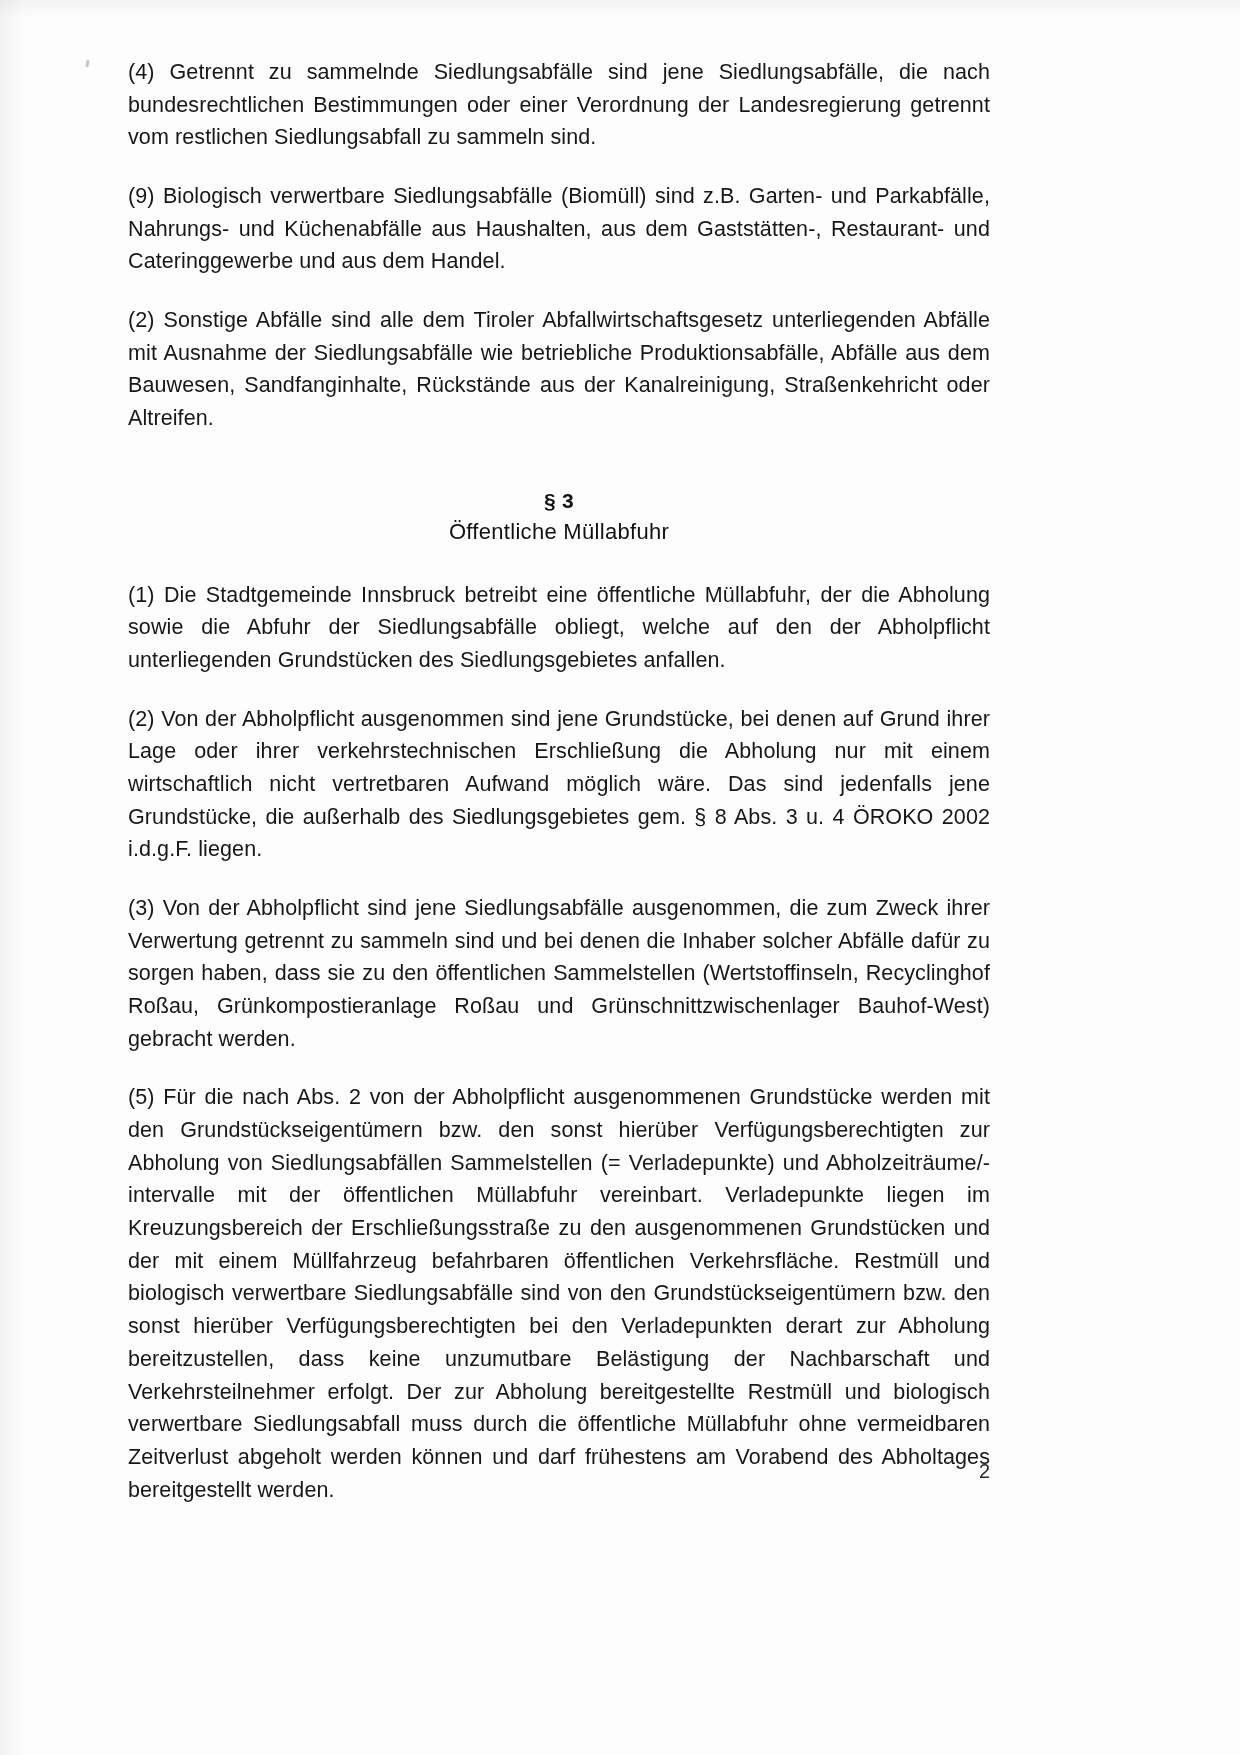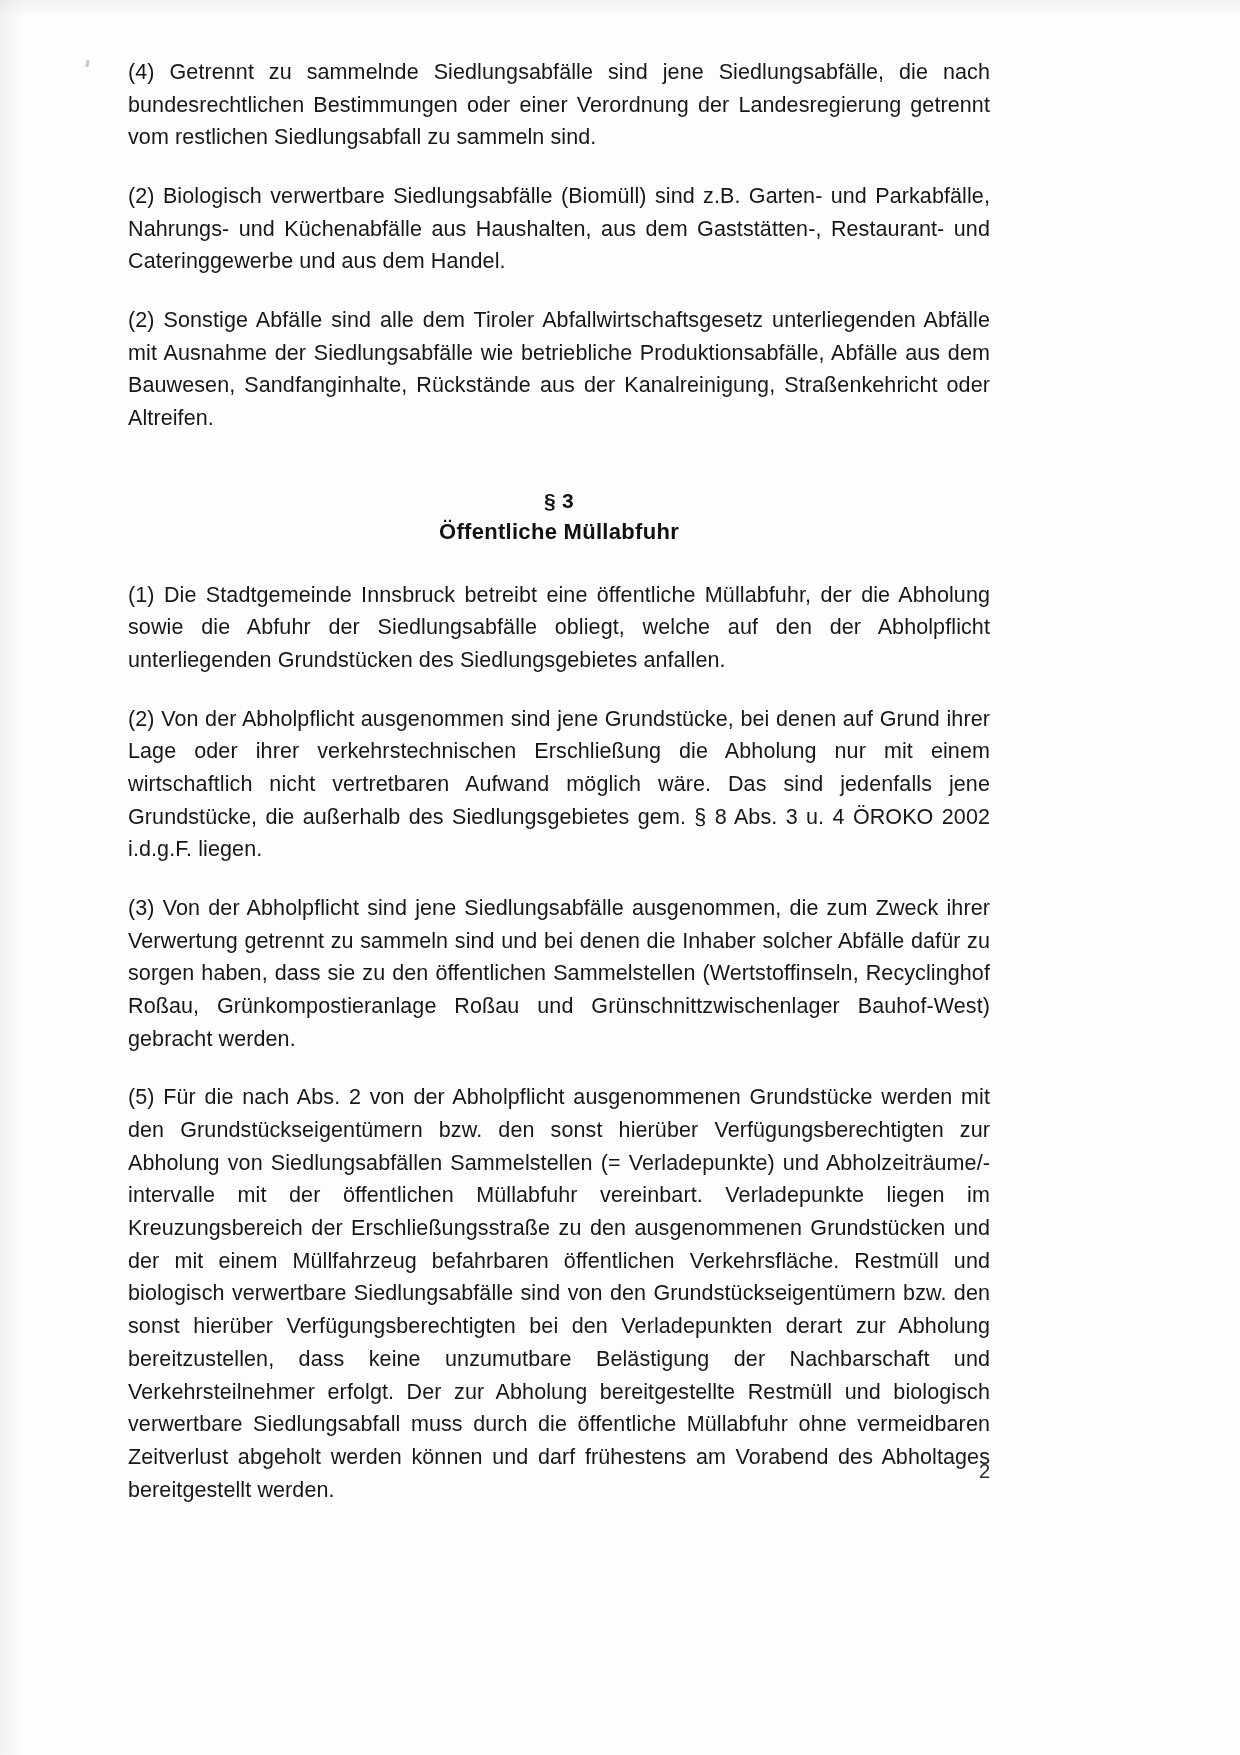--- a/index.html
+++ b/index.html
@@ -46,21 +46,21 @@
   }
   .section-num {
     font-size: 21px;
     font-weight: 700;
     color: #111;
     margin-bottom: 6px;
     letter-spacing: 0.2px;
   }
   .section-title {
     font-size: 22px;
-    font-weight: 700;
+    font-weight: 400;
     color: #111;
     letter-spacing: 0.3px;
   }
   .page-number {
     position: absolute;
     left: 0;
     top: 1404px;
     width: 862px;
     text-align: right;
     font-size: 20px;
@@ -97,21 +97,21 @@
 <div class="page">
 
   <div class="edge-shadow-top"></div>
   <div class="edge-shadow-left"></div>
   <div class="speck"></div>
 
   <div class="content">
 
     <p class="para">(4) Getrennt zu sammelnde Siedlungsabfälle sind jene Siedlungsabfälle, die nach bundesrechtlichen Bestimmungen oder einer Verordnung der Landesregierung getrennt vom restlichen Siedlungsabfall zu sammeln sind.</p>
 
-    <p class="para">(2) Biologisch verwertbare Siedlungsabfälle (Biomüll) sind z.B. Garten- und Parkabfälle, Nahrungs- und Küchenabfälle aus Haushalten, aus dem Gaststätten-, Restaurant- und Cateringgewerbe und aus dem Handel.</p>
+    <p class="para">(9) Biologisch verwertbare Siedlungsabfälle (Biomüll) sind z.B. Garten- und Parkabfälle, Nahrungs- und Küchenabfälle aus Haushalten, aus dem Gaststätten-, Restaurant- und Cateringgewerbe und aus dem Handel.</p>
 
     <p class="para">(2) Sonstige Abfälle sind alle dem Tiroler Abfallwirtschaftsgesetz unterliegenden Abfälle mit Ausnahme der Siedlungsabfälle wie betriebliche Produktionsabfälle, Abfälle aus dem Bauwesen, Sandfanginhalte, Rückstände aus der Kanalreinigung, Straßenkehricht oder Altreifen.</p>
 
     <div class="section-head">
       <div class="section-num">§ 3</div>
       <div class="section-title">Öffentliche Müllabfuhr</div>
     </div>
 
     <p class="para">(1) Die Stadtgemeinde Innsbruck betreibt eine öffentliche Müllabfuhr, der die Abholung sowie die Abfuhr der Siedlungsabfälle obliegt, welche auf den der Abholpflicht unterliegenden Grundstücken des Siedlungsgebietes anfallen.</p>
 

